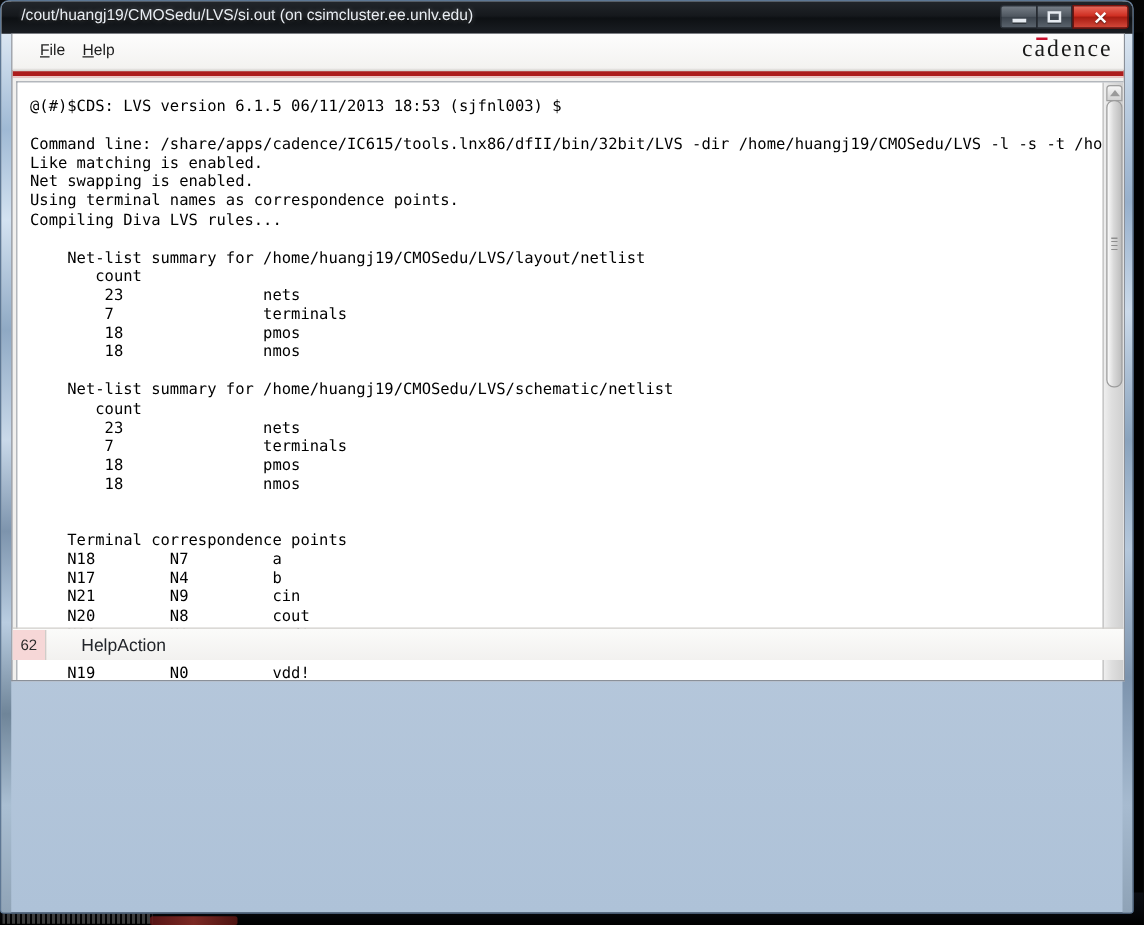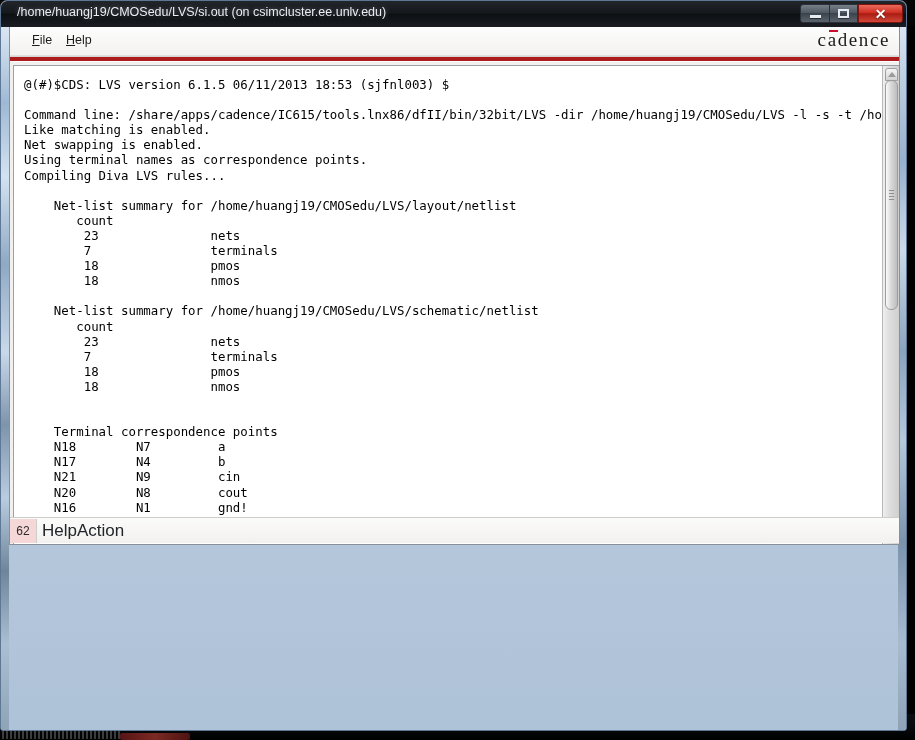--- a/index.html
+++ b/index.html
@@ -362,64 +362,64 @@
     width: 17px; height: 17px;
     background: #e2e2e2;
     border-left: 1px solid #bbb;
     border-top: 1px solid #bbb;
     box-sizing: border-box;
   }
 
   
   #statusbar {
     position: absolute;
-    left: 0; bottom: 1px;
+    left: 0; bottom: 16px;
     width: 889px;
     height: 26px;
     background: linear-gradient(to bottom,#fbfbfa 0%,#f2f1ef 100%);
     border-top: 1px solid #cfcdc9;
     box-sizing: border-box;
     display: flex;
     align-items: center;
   }
   #status-count {
     width: 26px;
     height: 24px;
     background: #f6d7d7;
     border-right: 1px solid #cfcdc9;
     display: flex;
     align-items: center;
     justify-content: center;
     font-size: 12px;
     color: #2a2a2a;
   }
   #status-msg {
-    padding-left: 5px;
-    font-size: 17px;
+    padding-left: 28px;
+    font-size: 14px;
     color: #22252a;
     white-space: nowrap;
   }
 </style>
 </head>
 <body>
 
 <div id="desktop">
   <div class="backdrop-strip"></div>
   <div class="backdrop-bottom">
     <div class="taskbar-dots"></div>
     <div class="taskbar-blob"></div>
   </div>
 </div>
 
 <div id="window">
   <div class="glass-left"></div>
   <div class="glass-right"></div>
 
   <div id="titlebar">
-    <div id="title-text">/home/huangj19/CMOSedu/LVS/si.out (on csimcluster.ee.unlv.edu)</div>
+    <div id="title-text">/cout/huangj19/CMOSedu/LVS/si.out (on csimcluster.ee.unlv.edu)</div>
     <div class="caption-buttons">
       <div class="cap-btn cap-min">
         <span class="glyph-min"></span>
       </div>
       <div class="cap-btn cap-max">
         <span class="glyph-max"></span>
       </div>
       <div class="cap-btn cap-close">
         <span class="glyph-close">✕</span>
       </div>

